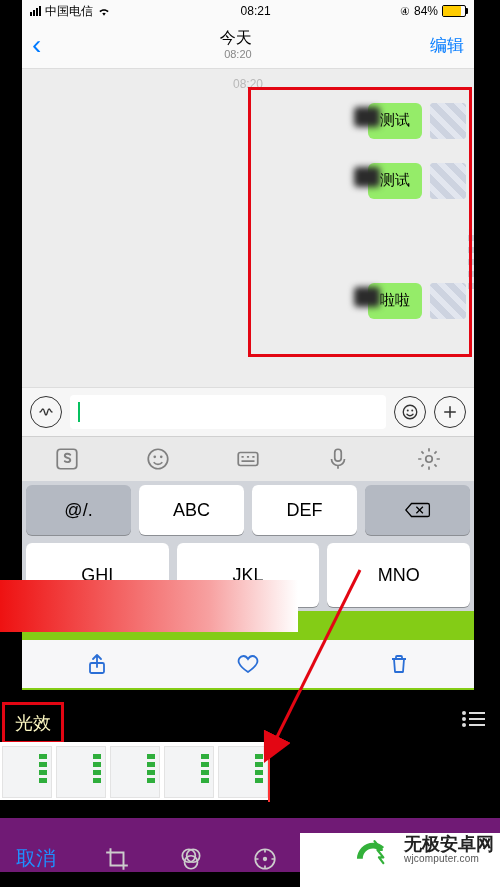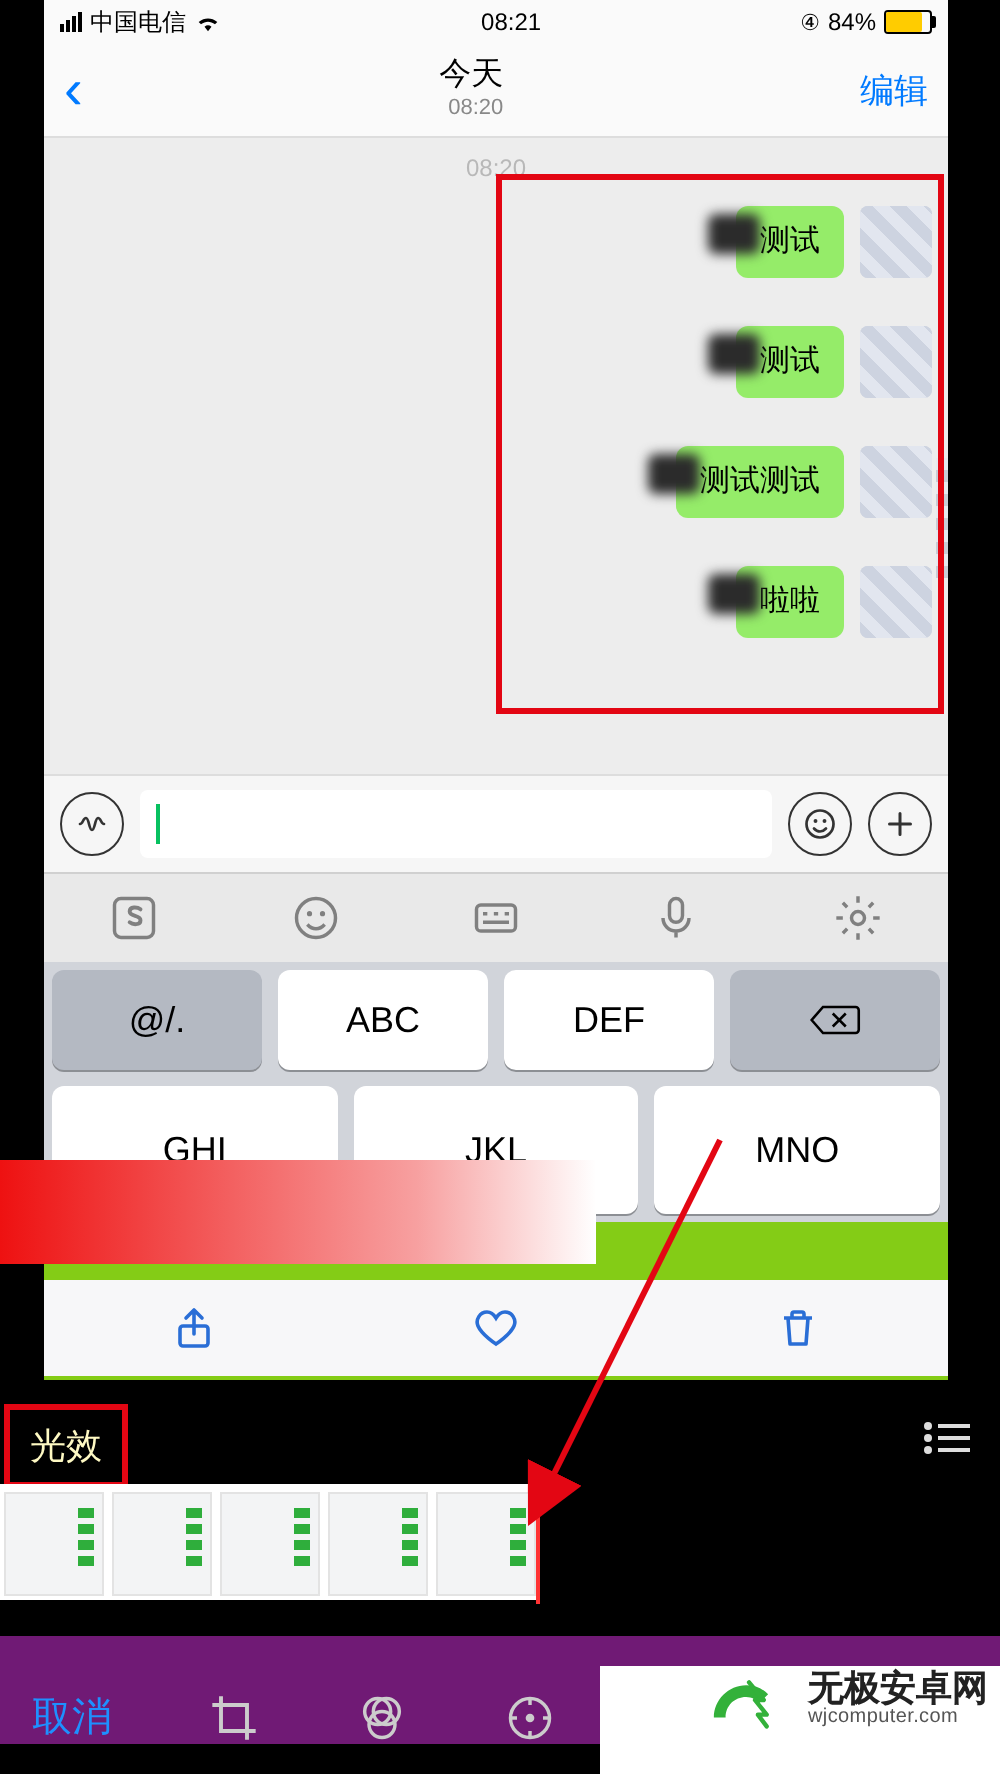--- a/index.html
+++ b/index.html
@@ -117,24 +117,20 @@
     <div class="chat">
       <div class="timehint">08:20</div>
       <div class="bubble-row r1">
         <div class="bubble"><span class="smudge"></span><span>测试</span></div>
         <div class="avatar"></div>
       </div>
       <div class="bubble-row r2">
         <div class="bubble"><span class="smudge"></span><span>测试</span></div>
         <div class="avatar"></div>
       </div>
-      <div class="bubble-row r3">
-        <div class="bubble"><span class="smudge"></span><span>测试测试</span></div>
-        <div class="avatar"></div>
-      </div>
       <div class="bubble-row r4">
         <div class="bubble"><span class="smudge"></span><span>啦啦</span></div>
         <div class="avatar"></div>
       </div>
       <div class="edgepix"></div>
       <div class="redbox"></div>
     </div>
 
     <div class="inputbar">
       <div class="ib-btn">

